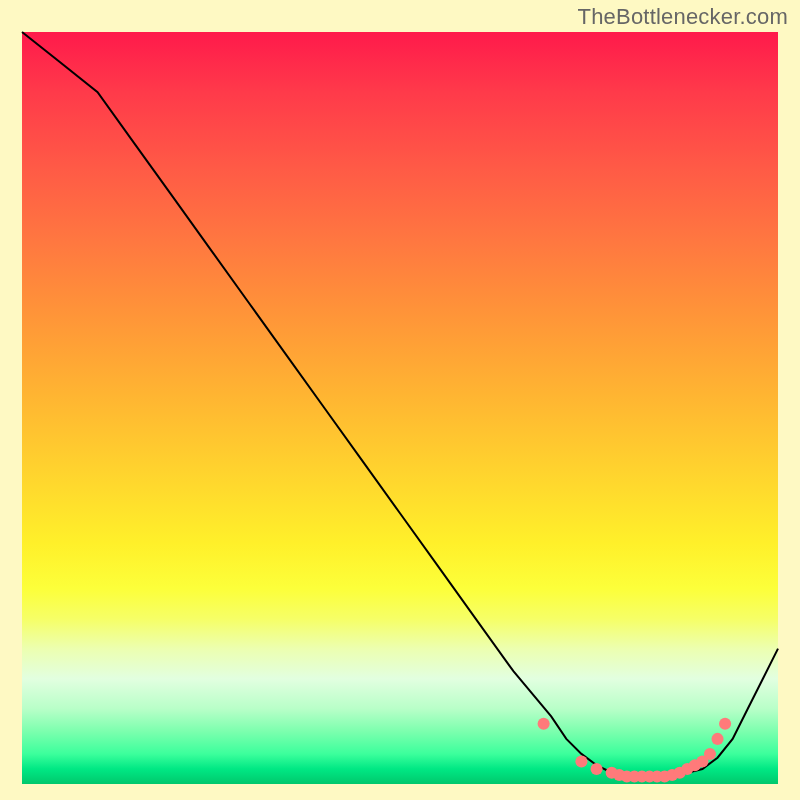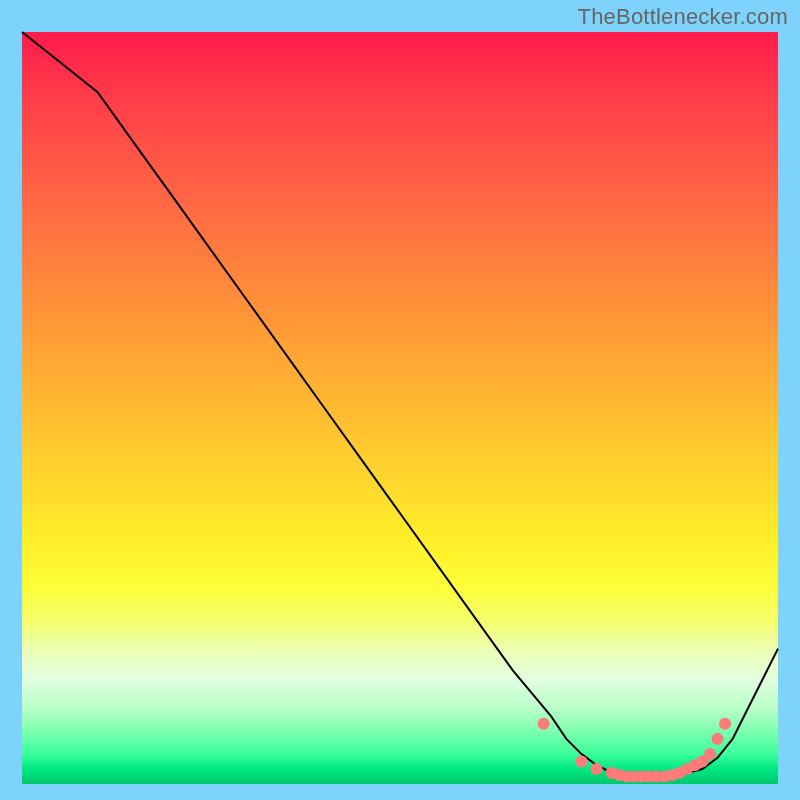--- a/index.html
+++ b/index.html
@@ -8,21 +8,21 @@
     width: 800px;
     height: 800px;
     overflow: hidden;
     background: #000;
     font-family: Arial, Helvetica, sans-serif;
   }
   .frame {
     position: relative;
     width: 800px;
     height: 800px;
-    background: #7dd3fc;
+    background: #fef9c3;
   }
   .attribution {
     position: absolute;
     top: 4px;
     right: 12px;
     color: #666;
     font-size: 22px;
     font-weight: 400;
     letter-spacing: 0.2px;
     z-index: 10;

